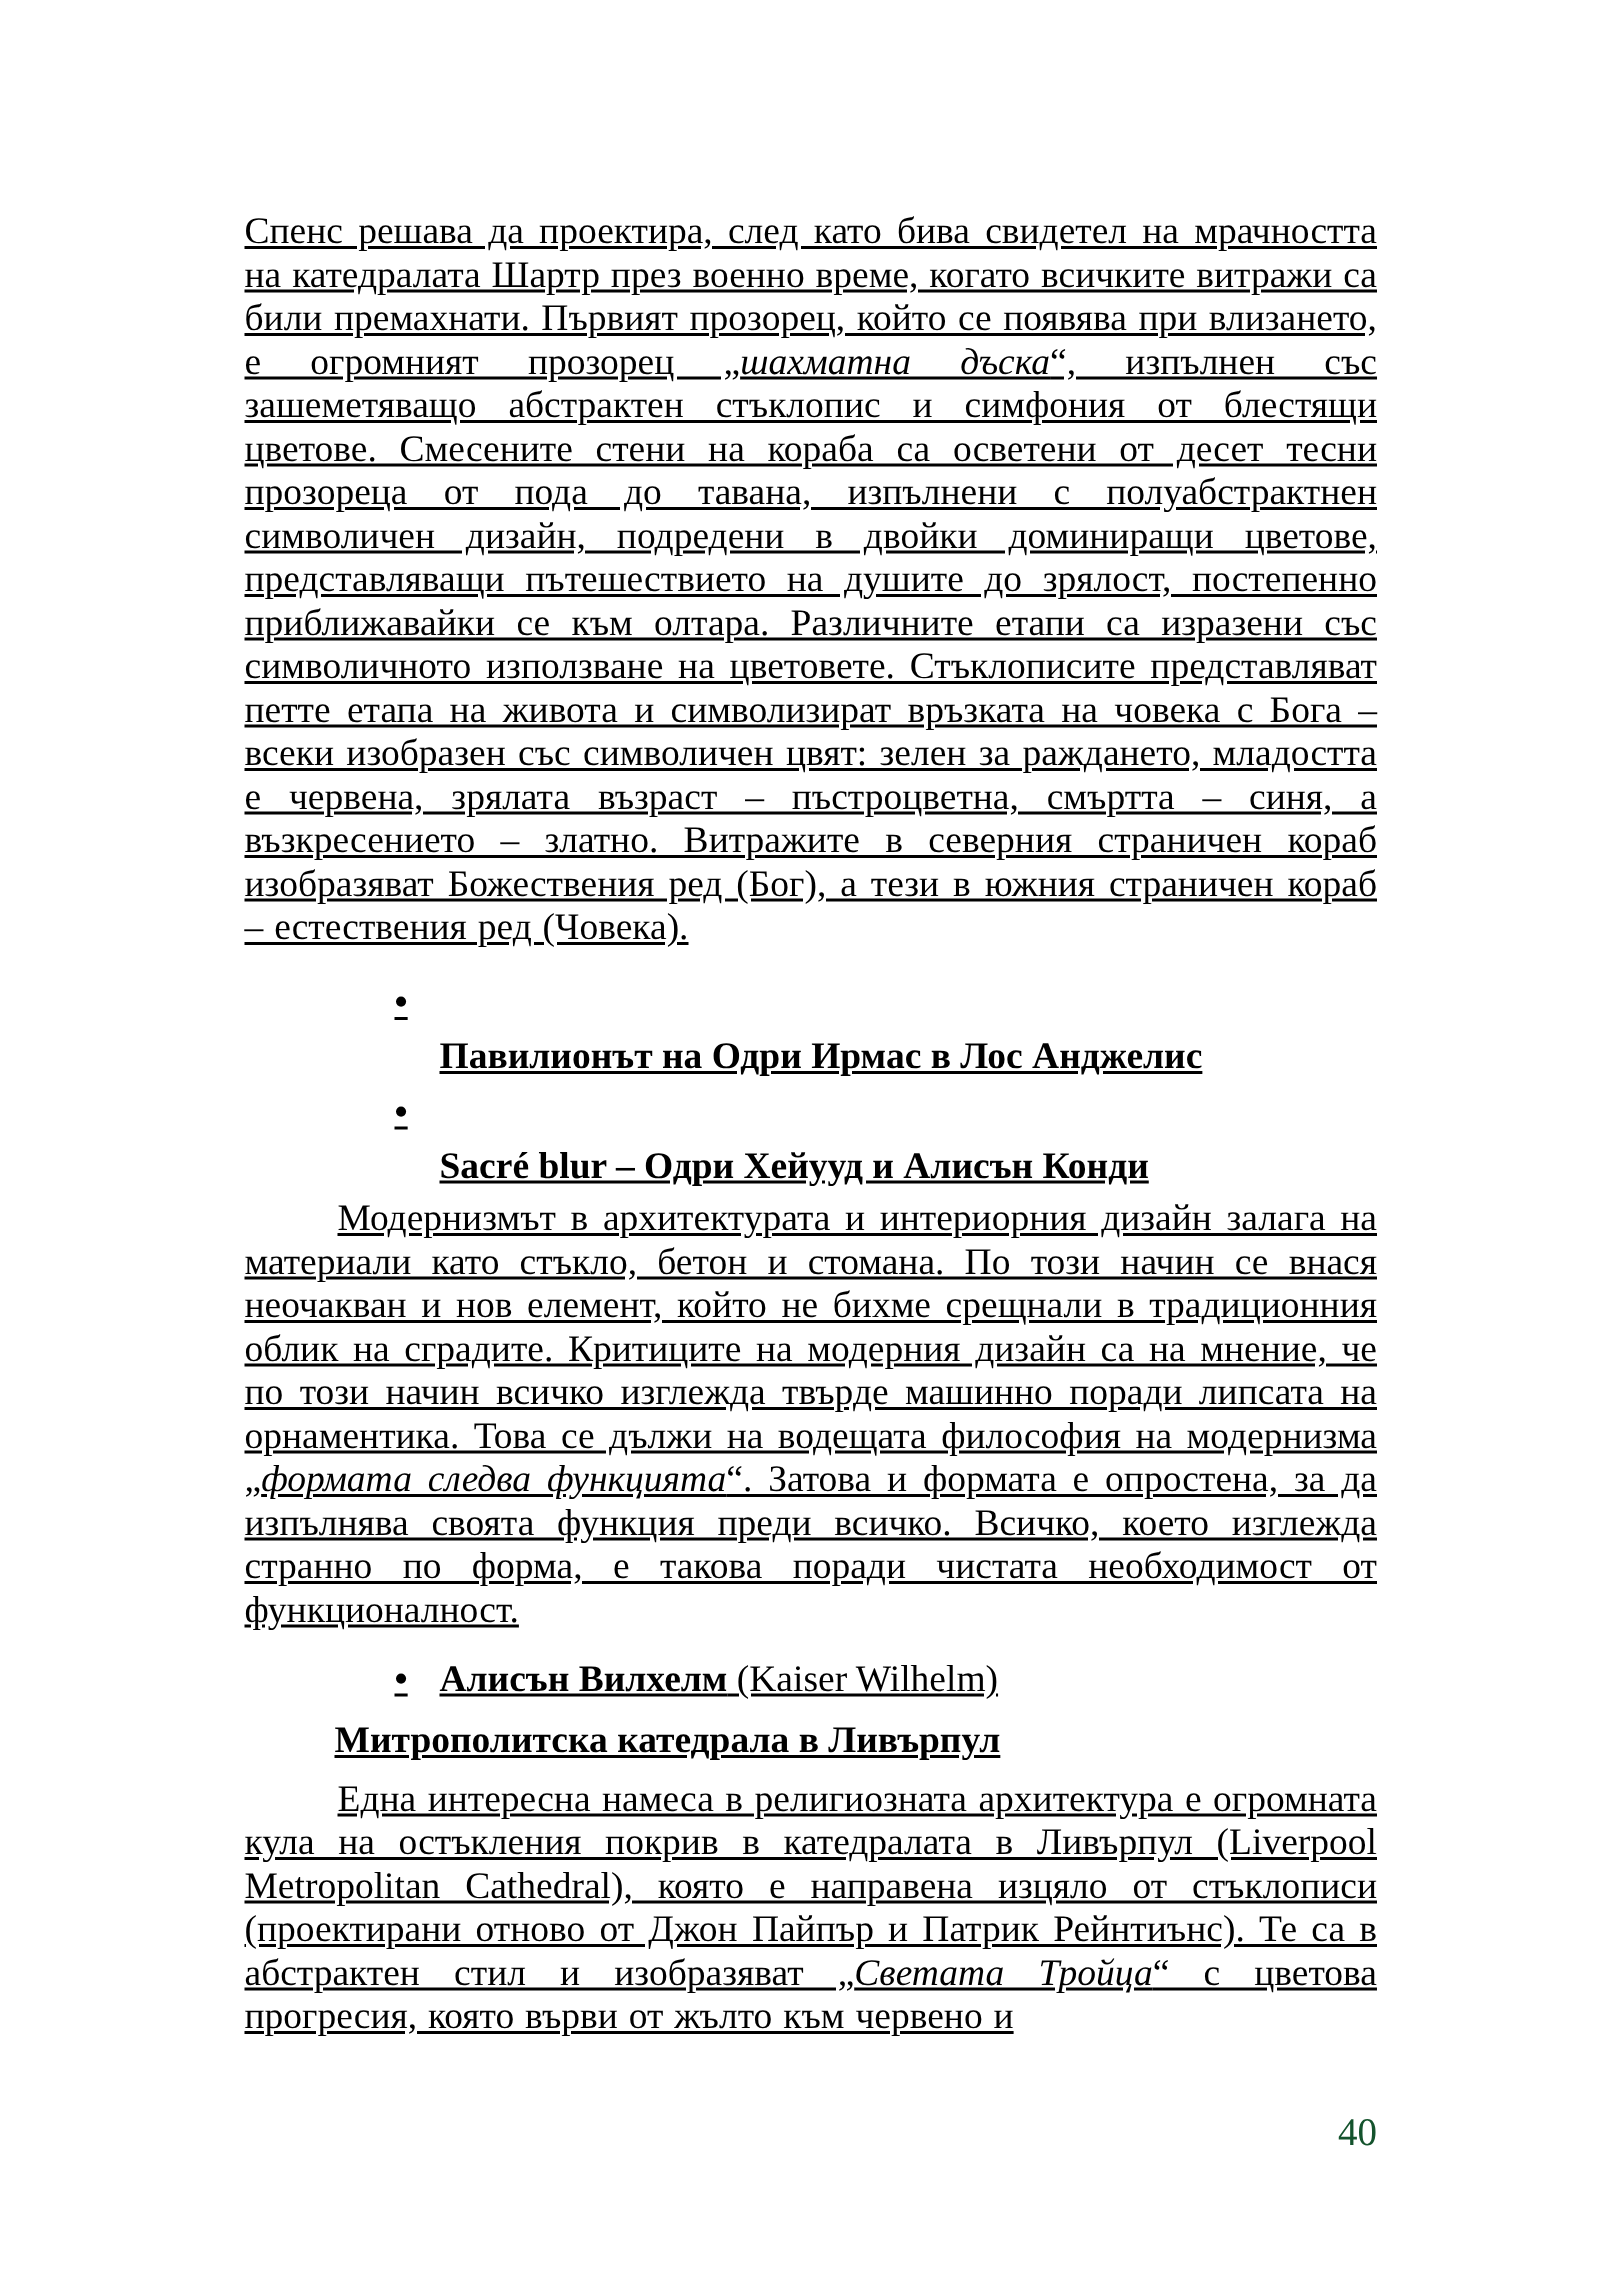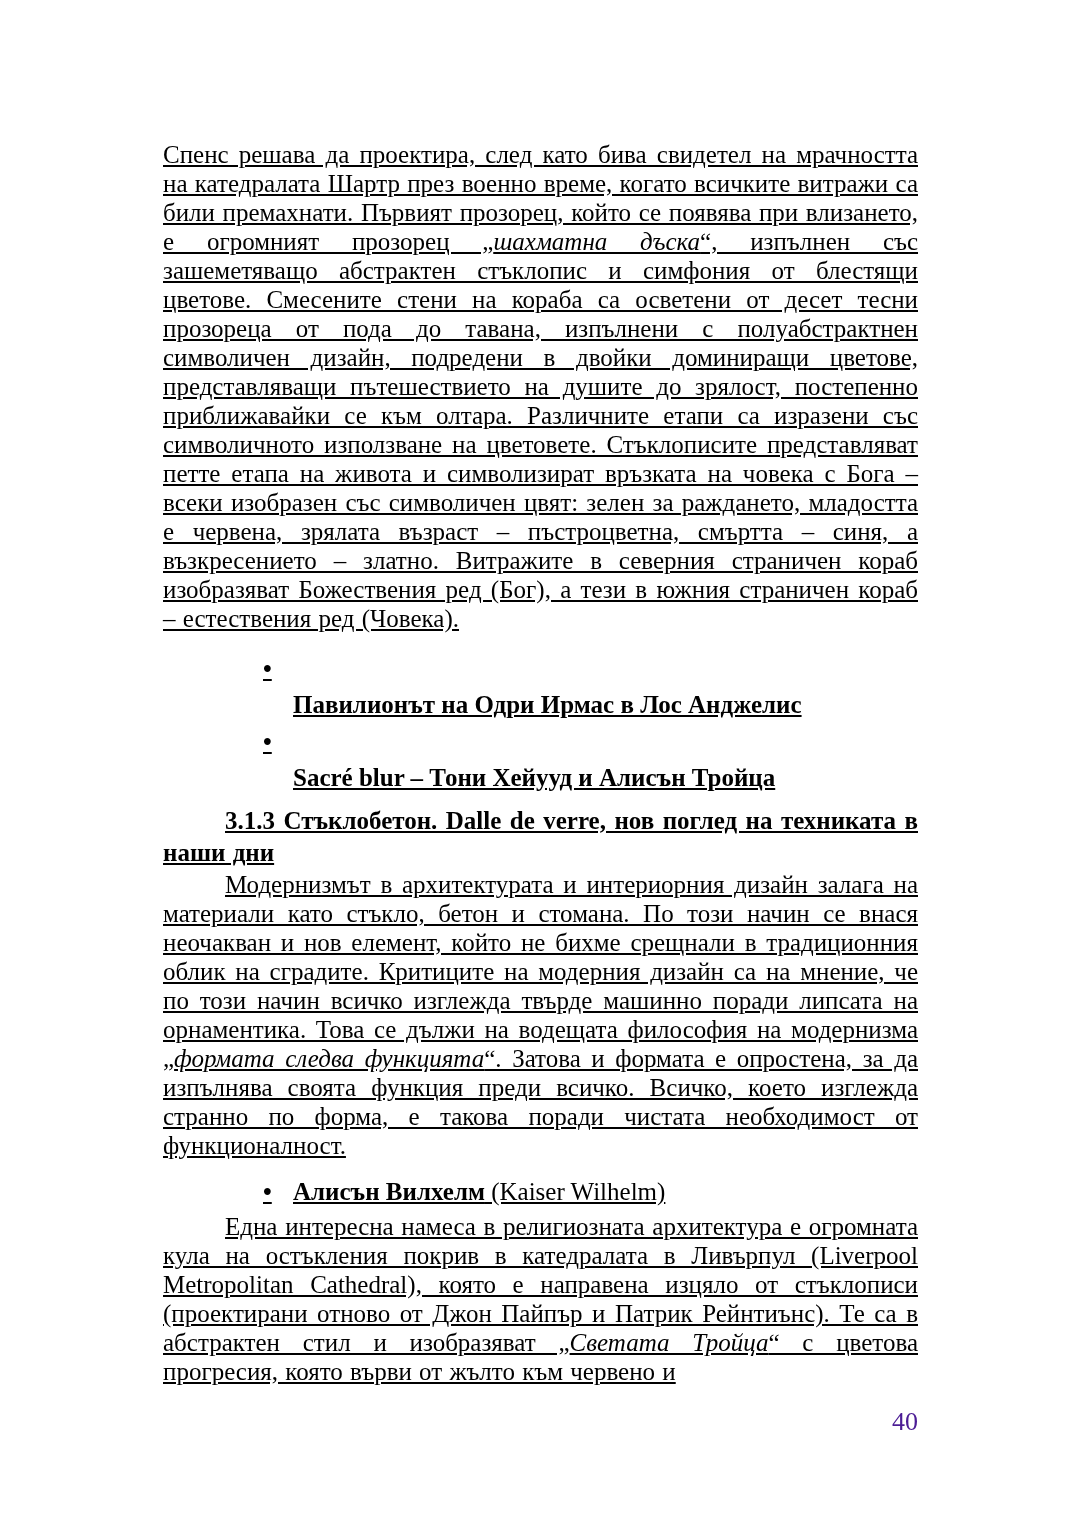--- a/index.html
+++ b/index.html
@@ -71,52 +71,52 @@
     line-height: 30px;
     text-indent: 60px;
   }
   .spacer-before-kaiser { height: 15px; }
   .page-number {
     position: absolute;
     top: 1407px;
     right: 162px;
     font-size: 26px;
     line-height: 30px;
-    color: #4c1d95;
+    color: #14532d;
   }
 </style>
 </head>
 <body>
 
 <div class="page">
 
   <p class="body-par no-indent"><span>Спенс решава да проектира, след като бива свидетел на мрачността на катедралата Шартр през военно време, когато всичките витражи са били премахнати. Първият прозорец, който се появява при влизането, е огромният прозорец „</span><span class="italic">шахматна дъска</span><span>“, изпълнен със зашеметяващо абстрактен стъклопис и симфония от блестящи цветове. Смесените стени на кораба са осветени от десет тесни прозореца от пода до тавана, изпълнени с полуабстрактнен символичен дизайн, подредени в двойки доминиращи цветове, представляващи пътешествието на душите до зрялост, постепенно приближавайки се към олтара. Различните етапи са изразени със символичното използване на цветовете. Стъклописите представляват петте етапа на живота и символизират връзката на човека с Бога – всеки изобразен със символичен цвят: зелен за раждането, младостта е червена, зрялата възраст – пъстроцветна, смъртта – синя, а възкресението – златно. Витражите в северния страничен кораб изобразяват Божествения ред (Бог), а тези в южния страничен кораб – естествения ред (Човека).</span></p>
 
   <ul class="bullet-list">
     <li>
       <span class="bullet">•</span>
       <span class="bullet-text bold">Павилионът на Одри Ирмас в Лос Анджелис</span>
     </li>
     <li>
       <span class="bullet">•</span>
-      <span class="bullet-text bold">Sacré blur – Тони Хейууд и Алисън Тройца</span>
+      <span class="bullet-text bold">Sacré blur – Одри Хейууд и Алисън Конди</span>
     </li>
   </ul>
 
-  <h3 class="heading">3.1.3 Стъклобетон. Dalle de verre, нов поглед на техниката в наши дни</h3>
 
   <p class="body-par"><span>Модернизмът в архитектурата и интериорния дизайн залага на материали като стъкло, бетон и стомана. По този начин се внася неочакван и нов елемент, който не бихме срещнали в традиционния облик на сградите. Критиците на модерния дизайн са на мнение, че по този начин всичко изглежда твърде машинно поради липсата на орнаментика. Това се дължи на водещата философия на модернизма „</span><span class="italic">формата следва функцията</span><span>“. Затова и формата е опростена, за да изпълнява своята функция преди всичко. Всичко, което изглежда странно по форма, е такова поради чистата необходимост от функционалност.</span></p>
 
   <div class="spacer-before-kaiser"></div>
 
   <ul class="bullet-list" style="margin-top:0;">
     <li>
       <span class="bullet">•</span>
       <span class="bullet-text"><span class="bold">Алисън Вилхелм</span><span> (Kaiser Wilhelm)</span></span>
     </li>
   </ul>
 
+  <h4 class="subheading">Митрополитска катедрала в Ливърпул</h4>
 
   <p class="body-par"><span>Една интересна намеса в религиозната архитектура е огромната кула на остъкления покрив в катедралата в Ливърпул (Liverpool Metropolitan Cathedral), която е направена изцяло от стъклописи (проектирани отново от Джон Пайпър и Патрик Рейнтиънс). Те са в абстрактен стил и изобразяват „</span><span class="italic">Светата Тройца</span><span>“ с цветова прогресия, която върви от жълто към червено и</span></p>
 
 </div>
 
 <div class="page-number">40</div>
 
 </body></html>

